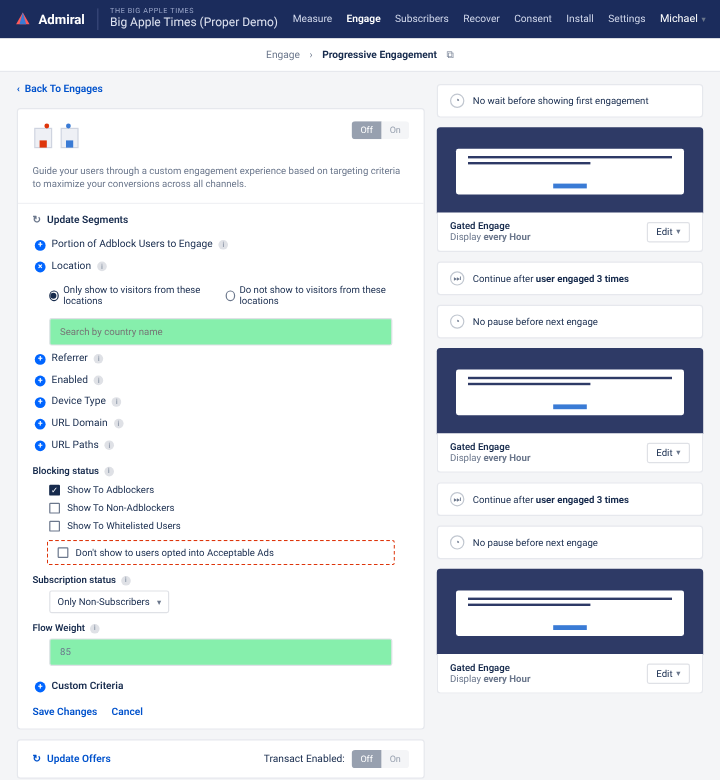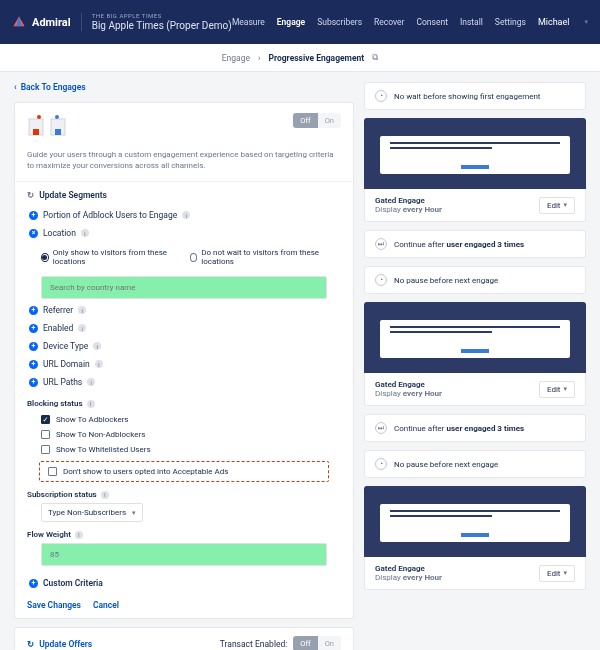--- a/index.html
+++ b/index.html
@@ -1,28 +1,28 @@
 <!DOCTYPE html>
 <html><head>
 <meta charset="utf-8">
 <style>
 *{box-sizing:border-box;margin:0;padding:0;font-family:-apple-system,BlinkMacSystemFont,"Segoe UI",Roboto,sans-serif}
 body{background:#f4f5f7;width:600px;height:650px;overflow:hidden;font-size:9px;color:#172b4d}
-.topbar{background:#1b2c5c;height:44px;display:flex;align-items:center;padding:0 12px;color:#fff}
+.topbar{background:#1b2c5c;height:32px;display:flex;align-items:center;padding:0 12px;color:#fff}
 .logo-area{display:flex;align-items:center;gap:6px}
 .logo-mark{width:14px;height:14px}
 .logo-text{font-weight:700;font-size:11px}
 .divider-v{width:1px;height:18px;background:#3a4a7a;margin:0 10px}
 .site-meta{display:flex;flex-direction:column;line-height:1.1}
 .site-tag{font-size:6px;letter-spacing:.5px;color:#9aa6c9}
 .site-name{font-size:10px;color:#dde2f0}
 .nav{margin-left:auto;display:flex;gap:12px;align-items:center}
 .nav a{color:#cfd6ea;font-size:8.5px;text-decoration:none}
 .nav a.active{color:#fff;font-weight:600}
-.nav .user{display:flex;align-items:center;gap:15px}
+.nav .user{display:flex;align-items:center;gap:3px}
 .subhead{background:#fff;height:28px;display:flex;align-items:center;justify-content:center;gap:8px;border-bottom:1px solid #e6e8ed;font-size:8.5px;color:#6b778c}
 .subhead .crumb-cur{color:#172b4d;font-weight:700}
 .subhead .ext{color:#6b778c}
 .page{display:flex;gap:10px;padding:10px 14px}
 .col-l{width:340px;display:flex;flex-direction:column;gap:8px}
 .col-r{flex:1;display:flex;flex-direction:column;gap:8px}
 .backlink{color:#0052cc;font-size:8.5px;font-weight:600;display:flex;align-items:center;gap:4px;margin-bottom:2px}
 .card{background:#fff;border:1px solid #e6e8ed;border-radius:3px}
 .intro{padding:10px 12px;display:flex;flex-direction:column;gap:8px}
 .intro-top{display:flex;align-items:flex-start;justify-content:space-between}
@@ -153,21 +153,21 @@
         </div>
         <div class="radio-row">
           <label class="radio sel">
             <span class="r-outer">
                 <span class="r-inner"></span>
               </span>
             <span>Only show to visitors from these locations</span>
           </label>
           <label class="radio">
             <span class="r-outer"></span>
-            <span>Do not wait to visitors from these locations</span>
+            <span>Do not show to visitors from these locations</span>
           </label>
         </div>
         <input class="input" placeholder="Search by country name" style="">
 
         <div class="row-item">
           <span class="plusic">+</span>
           <span>Referrer</span>
           <span class="info-ic">i</span>
         </div>
         <div class="row-item">
@@ -211,21 +211,21 @@
           <span class="chk"></span>
           <span>Don't show to users opted into Acceptable Ads</span>
         </div>
 
         <div class="label-s">
           <span>Subscription status</span>
           <span class="info-ic">i</span>
         </div>
         <div style="padding:0 14px">
           <div class="select">
-            <span>Type Non-Subscribers</span>
+            <span>Only Non-Subscribers</span>
             <span class="chev-d">▾</span>
           </div>
         </div>
 
         <div class="label-s">
           <span>Flow Weight</span>
           <span class="info-ic">i</span>
         </div>
         <input class="input" style="margin-top: 0px;" value="85">
 

